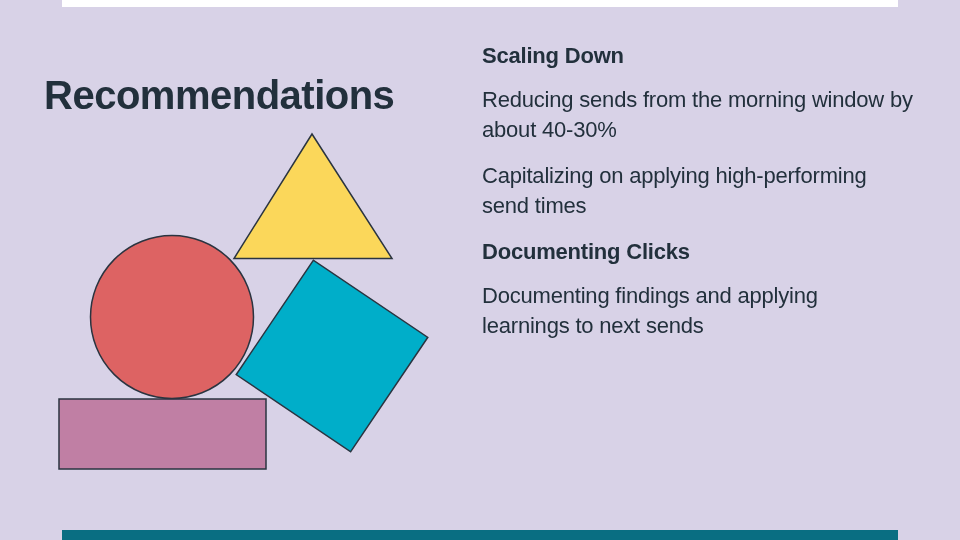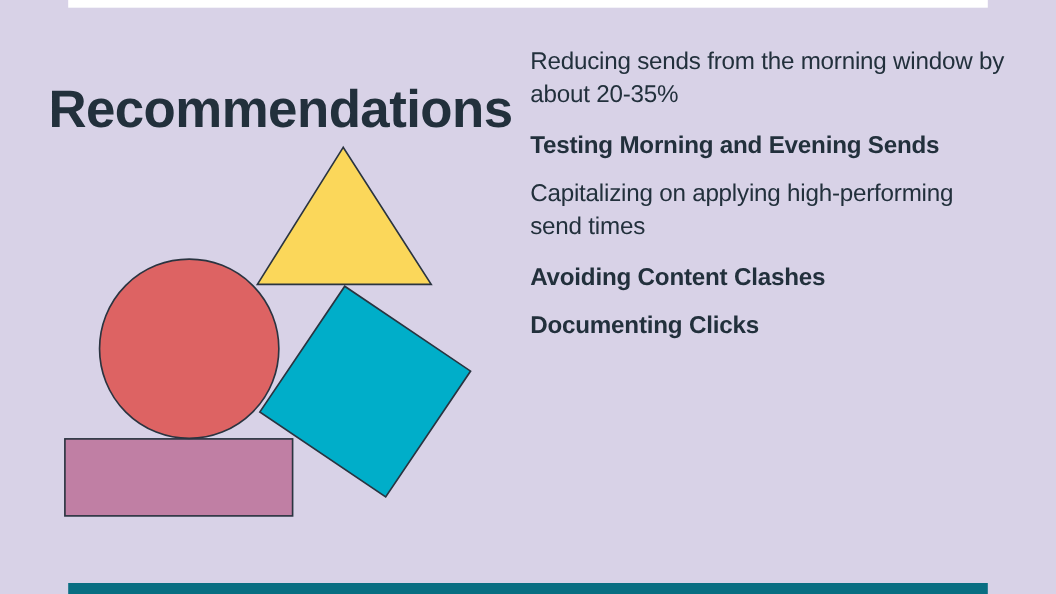--- a/index.html
+++ b/index.html
@@ -23,21 +23,21 @@
   .bottom-bar {
     position: absolute;
     left: 62px; top: 530px;
     width: 836px; height: 10px;
     background: var(--bottom-bar);
   }
   .title {
     position: absolute;
     left: 44px; top: 40px;
     width: 430px;
-    font-size: 48px;
+    font-size: 40px;
     font-weight: 700;
     line-height: 56px;
     letter-spacing: -0.5px;
     color: var(--ink);
     white-space: nowrap;
   }
   .shapes {
     position: absolute;
     left: 0; top: 0;
     width: 480px; height: 540px;
@@ -80,31 +80,32 @@
 
   <svg class="shapes" viewBox="0 0 480 540" aria-hidden="true">
     <polygon class="shape tri" points="312,134 234,258.5 392,258.5"></polygon>
     <rect class="shape sq" x="263" y="287" width="138" height="138" transform="rotate(34 332 356)"></rect>
     <rect class="shape rct" x="59" y="399" width="207" height="70"></rect>
     <circle class="shape circ" cx="172" cy="317" r="81.5"></circle>
   </svg>
 
   <div class="content">
     <div class="section">
+      <h3>Scaling Down</h3>
       <p>Reducing sends from the morning window by
-about 20-35%</p>
+about 40-30%</p>
     </div>
     <div class="section">
-      <h3>Testing Morning and Evening Sends</h3>
       <p>Capitalizing on applying high-performing
 send times</p>
     </div>
     <div class="section">
-      <h3>Avoiding Content Clashes</h3>
     </div>
     <div class="section">
       <h3>Documenting Clicks</h3>
+      <p>Documenting findings and applying
+learnings to next sends</p>
     </div>
   </div>
 
   <div class="bottom-bar"></div>
 
 </div>
 
 </body></html>

